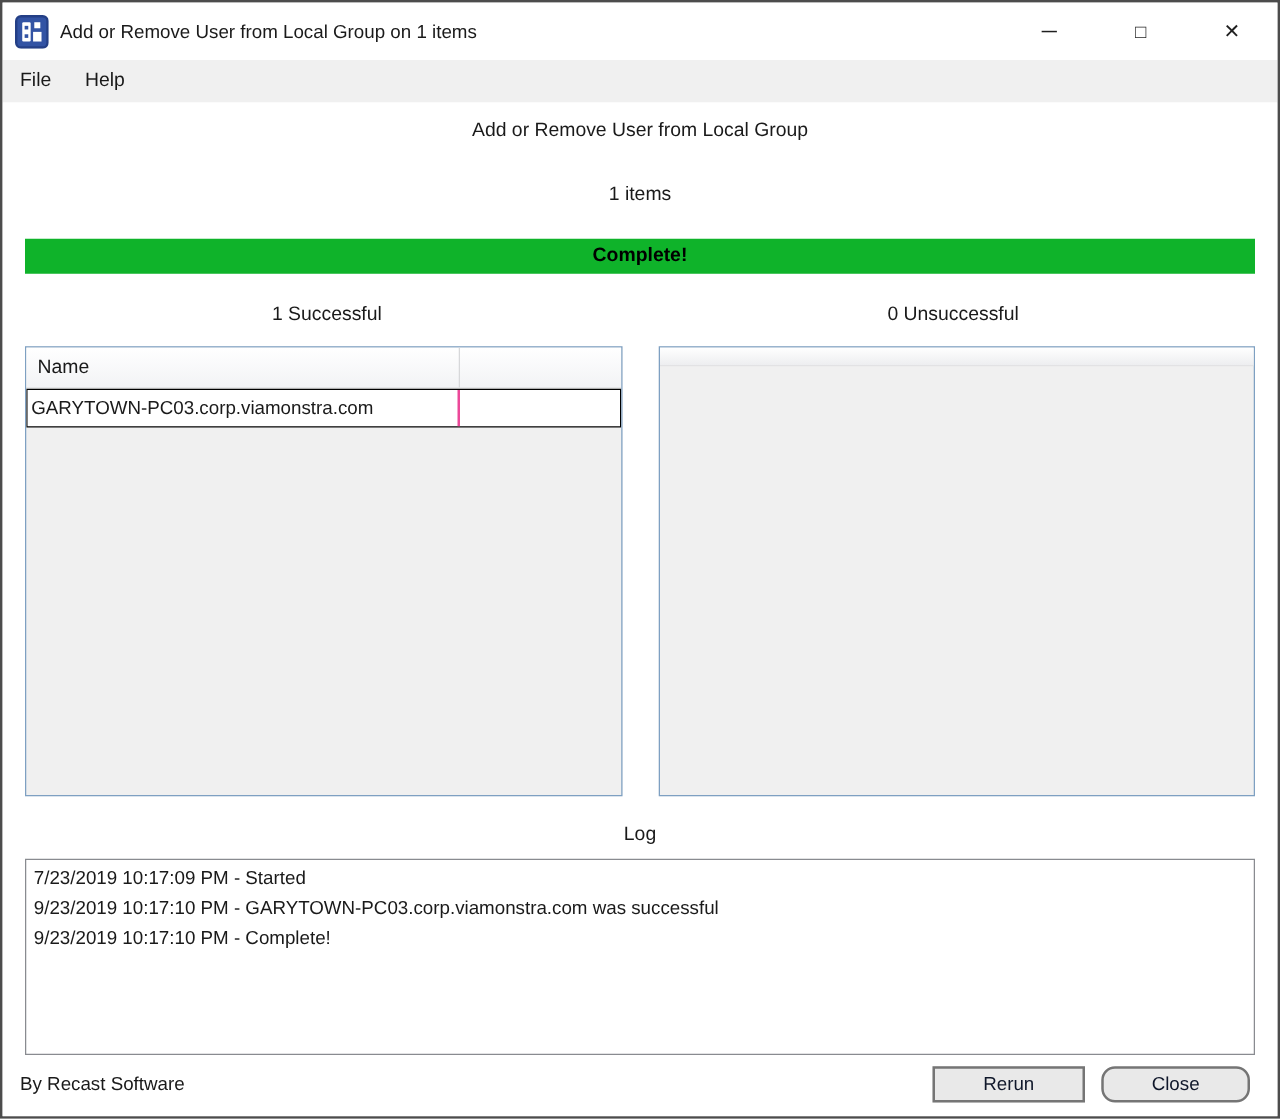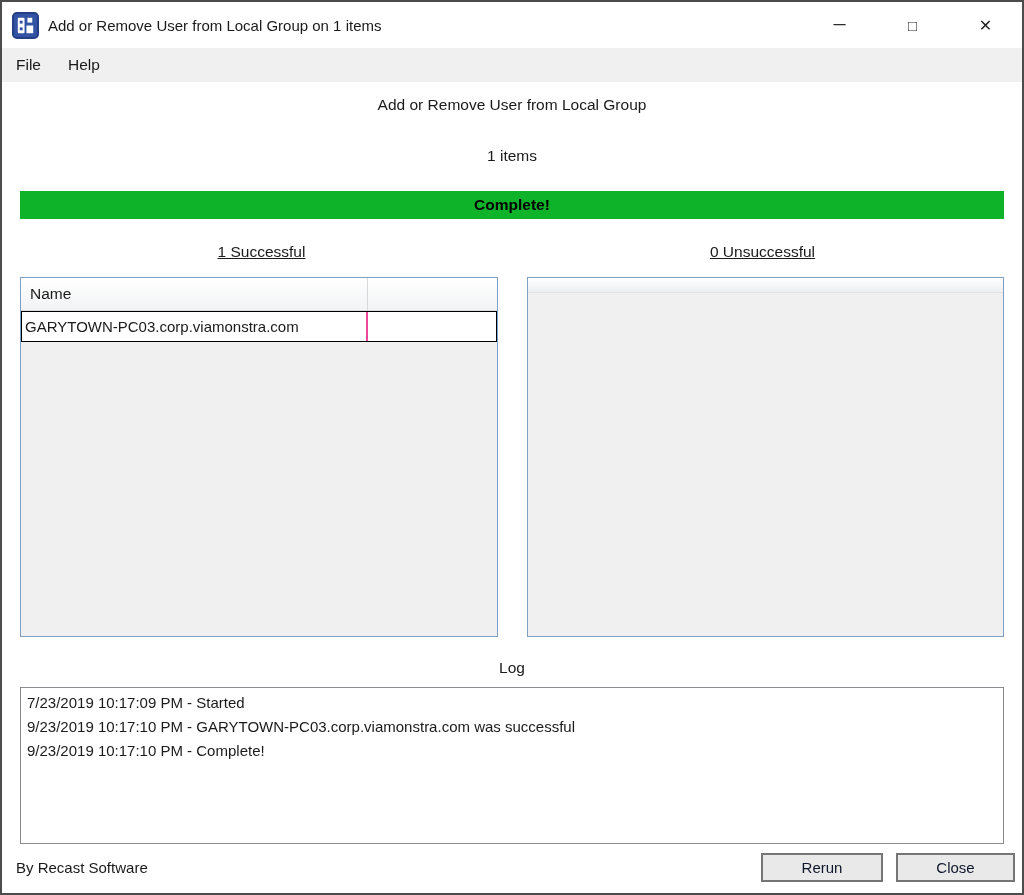--- a/index.html
+++ b/index.html
@@ -33,21 +33,21 @@
   .content { flex:1 1 auto; display:flex; flex-direction:column; background:#fff; }
   .h-main  { text-align:center; margin-top:14px; font-size:15.5px; }
   .h-items { text-align:center; margin-top:33px; font-size:15.5px; }
 
   .status-bar {
     margin:26px 18px 0; height:28px; flex:0 0 auto;
     display:flex; align-items:center; justify-content:center;
     background:#0fb32a; color:#000; font-weight:bold; font-size:15.5px;text-align:right;
   }
 
-  .col-labels { display:flex; gap:18px; margin:24px 18px 0;text-decoration:underline; }
+  .col-labels { display:flex; gap:18px; margin:24px 18px 0; }
   .col-labels .col-label { flex:1; text-align:center; font-size:15.5px; }
 
   .panels { display:flex; gap:29px; margin:16px 18px 0; height:360px; flex:0 0 auto; }
   .grid { flex:1; border:1px solid #7ea0c2; background:#f0f0f0; overflow:hidden; }
 
   .grid-header { height:33px; display:flex; background:linear-gradient(#ffffff,#f2f3f5); border-bottom:1px solid #dadbdd; }
   .grid-header .col-name {
     width:347px; border-right:1px solid #d7d8da;
     display:flex; align-items:center; padding-left:9px; font-size:15.5px; color:#1a1a1a;
   }
@@ -65,30 +65,30 @@
 
   .log-label { text-align:center; margin-top:22px; font-size:15.5px; }
   .log-box {
     margin:10px 18px 0; height:157px; flex:0 0 auto;
     border:1px solid #898b90; background:#fff;
     padding:3px 6px; font-size:15px; line-height:24px; overflow:hidden;
   }
   .log-line { white-space:nowrap; }
 
   
-  .footer { display:flex; align-items:center; margin:9px 7px 0 14px; flex:0 0 auto; }
+  .footer { display:flex; align-items:center; margin:9px 22px 0 14px; flex:0 0 auto; }
   .credit { font-size:15px; }
   .btn-group { margin-left:auto; display:flex; gap:13px; }
   .btn {
     width:122px; height:29px;
     background:#e9e9e9; border:2px solid #757575;
     font-family:inherit; font-size:15px; color:#0f172a;
     display:flex; align-items:center; justify-content:center; cursor:default;
   }
-  .btn.close-btn { width:119px; }
+  .btn.close-btn { width:119px;border-radius:11px; }
 </style>
 </head>
 <body>
 
 <div class="window">
 
   <div class="titlebar">
     <span class="app-icon">
       <svg viewBox="0 0 28 28" aria-hidden="true">
         <rect x="1" y="1" width="26" height="26" rx="4" fill="#3253a4" stroke="#243f86" stroke-width="2"></rect>

